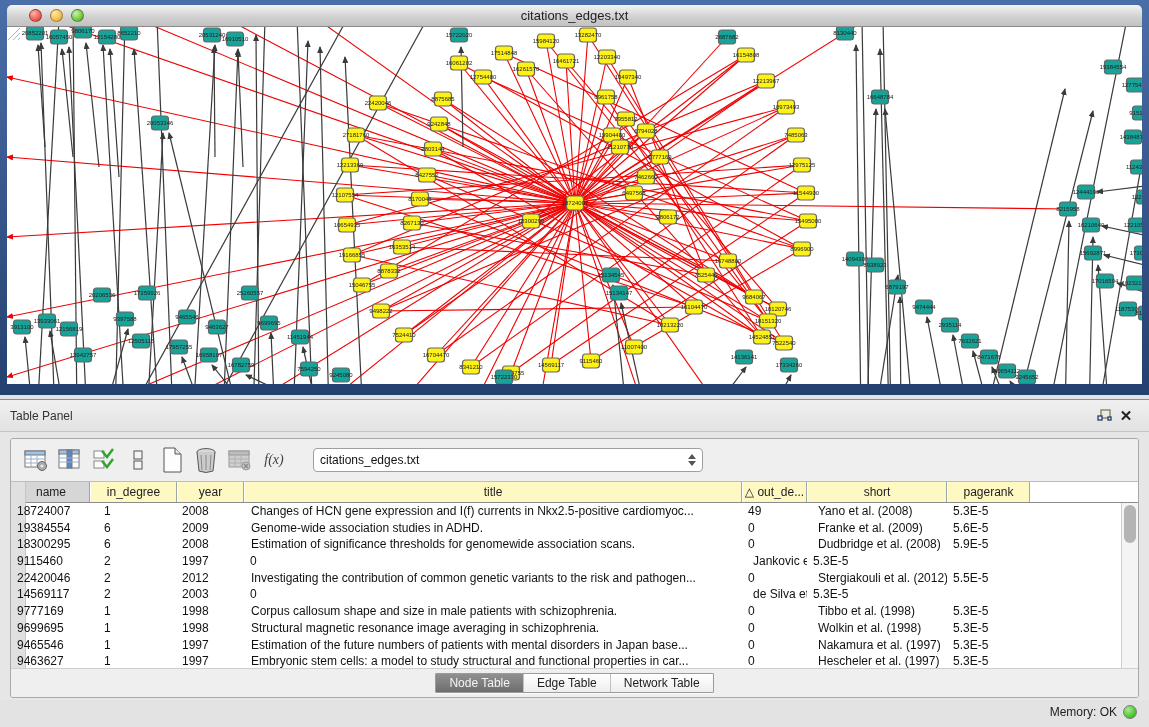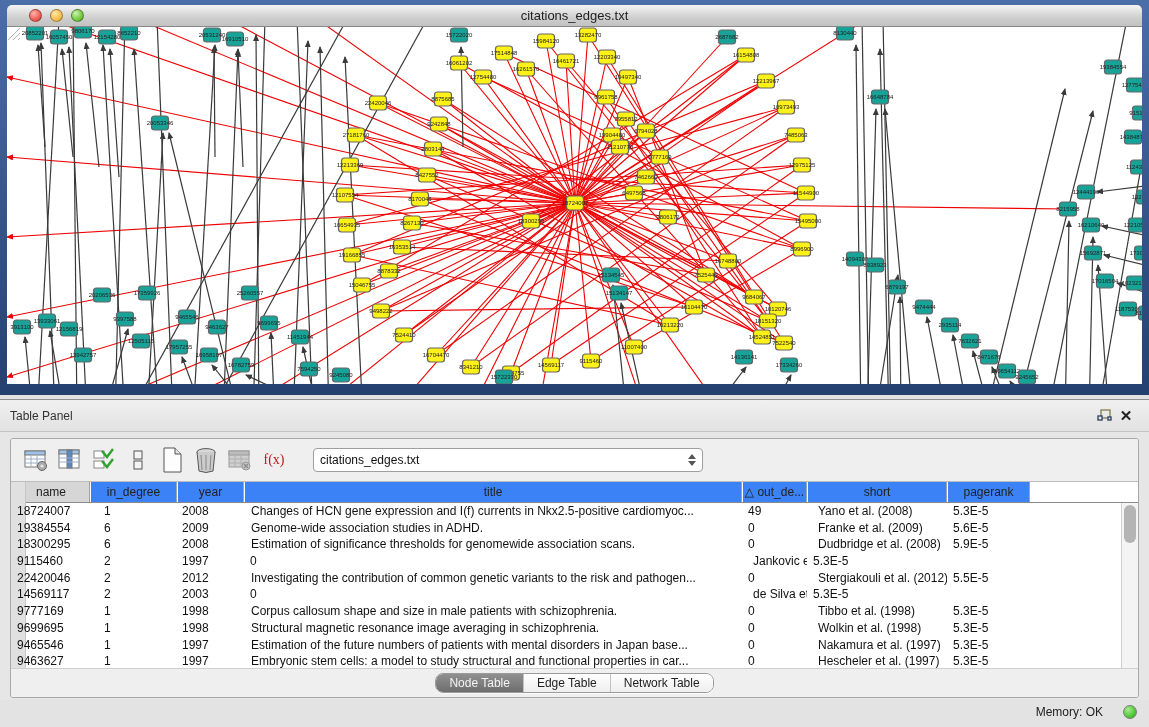--- a/index.html
+++ b/index.html
@@ -33,59 +33,59 @@
   .panel-header .spacer{flex:1;}
   .hdr-btn{width:22px;height:20px;display:flex;align-items:center;justify-content:center;cursor:default;}
   .close-x{font-size:15px;font-weight:bold;color:#222;margin-right:12px;}
 
   
   .panel-body{position:absolute;left:0;top:432px;width:1149px;height:268px;background:#e6e6e6;}
   .panel-container{position:absolute;left:10px;right:10px;top:6px;bottom:2px;
     background:#efefef;border:1px solid #a8a8a8;border-radius:3px;overflow:hidden;}
   .toolbar{height:42px;display:flex;align-items:center;padding-left:8px;background:#efefef;}
   .tb-btn{width:34px;height:32px;display:flex;align-items:center;justify-content:center;border-radius:4px;}
-  .fx{font-size:14px;color:#b91c1c;font-family:"Liberation Serif",serif;}
+  .fx{font-size:14px;font-style:italic;color:#404040;font-family:"Liberation Serif",serif;}
   .combo{margin-left:22px;width:390px;height:24px;background:#fff;border:1px solid #9f9f9f;
     border-radius:4px;display:flex;align-items:center;padding:0 6px;font-size:12px;color:#111;}
   .combo .cv{flex:1;}
   .stepper{display:flex;flex-direction:column;gap:2px;align-items:center;}
   .stepper i{width:0;height:0;border-left:4px solid transparent;border-right:4px solid transparent;}
   .step-up{border-bottom:5px solid #555;}
   .step-down{border-top:5px solid #555;}
 
   
   .table-area{position:absolute;left:0;right:0;top:42px;bottom:28px;background:#fff;
     border-top:1px solid #bdbdbd;border-bottom:1px solid #cfcfcf;}
   .thead,.trow{display:grid;grid-template-columns:78px 87px 67px 498px 65px 140px 83px;margin-left:1px;}
   .thead{height:21px;border-bottom:1px solid #8b8b8b;}
-  .th{background:#3b82f6;border-right:1px solid #9aa7ad;border-left:1px solid #fff;
+  .th{background:#fef9c3;border-right:1px solid #9aa7ad;border-left:1px solid #fff;
     font-size:12px;color:#222;display:flex;align-items:center;justify-content:center;overflow:hidden;}
   .th.gray{background:#d6d6d6;}
   .gutter{position:absolute;left:0;top:0;bottom:0;width:15px;background:#e0e0e0;border-right:1px solid #c6c6c6;}
   .tbody{position:absolute;left:0;right:17px;top:21px;bottom:0;overflow:hidden;}
   .trow{height:16.7px;font-size:12px;color:#111;}
   .td{white-space:nowrap;overflow:hidden;padding-top:1px;}
   .td.c0{padding-left:5px;}.td.c1{padding-left:14px;}.td.c2{padding-left:5px;}
   .td.c3{padding-left:7px;}.td.c4{padding-left:6px;}.td.c5{padding-left:11px;}.td.c6{padding-left:6px;}
   .vscroll{position:absolute;right:0;top:21px;bottom:0;width:17px;background:#f4f4f4;border-left:1px solid #cfcfcf;}
   .vthumb{position:absolute;left:2px;top:2px;width:12px;height:38px;background:#b4b4b4;border-radius:6px;}
 
   
   .tabs-bar{position:absolute;left:0;right:0;bottom:0;height:28px;background:#efefef;
     display:flex;align-items:center;justify-content:center;}
-  .seg{display:flex;border:1px solid #9b9b9b;border-radius:8px;overflow:hidden;height:20px;
+  .seg{display:flex;border:1px solid #9b9b9b;border-radius:1px;overflow:hidden;height:20px;
     background:#fdfdfd;box-shadow:0 1px 0 rgba(255,255,255,.7);}
   .seg .tab{font-size:12px;padding:2px 13px;color:#222;display:flex;align-items:center;
     background:linear-gradient(#fff,#eee);border-right:1px solid #c2c2c2;}
   .seg .tab:last-child{border-right:none;}
   .seg .tab.sel{background:linear-gradient(#909090,#6e6e6e);color:#f4f4f4;}
 
   
   .statusbar{position:absolute;left:0;bottom:0;width:1149px;height:27px;}
-  .memory{position:absolute;right:12px;top:5px;display:flex;align-items:center;gap:20px;
+  .memory{position:absolute;right:12px;top:5px;display:flex;align-items:center;gap:6px;
     font-size:12px;color:#222;}
   .memdot{width:14px;height:14px;border-radius:50%;border:1px solid #7c7c7c;
     background:radial-gradient(circle at 35% 30%,#a9eb8f,#49c531 65%,#2f9c1e);}
 
   .icon-svg{display:block;}
 </style>
 </head>
 <body>
 
 <div class="net-window">

